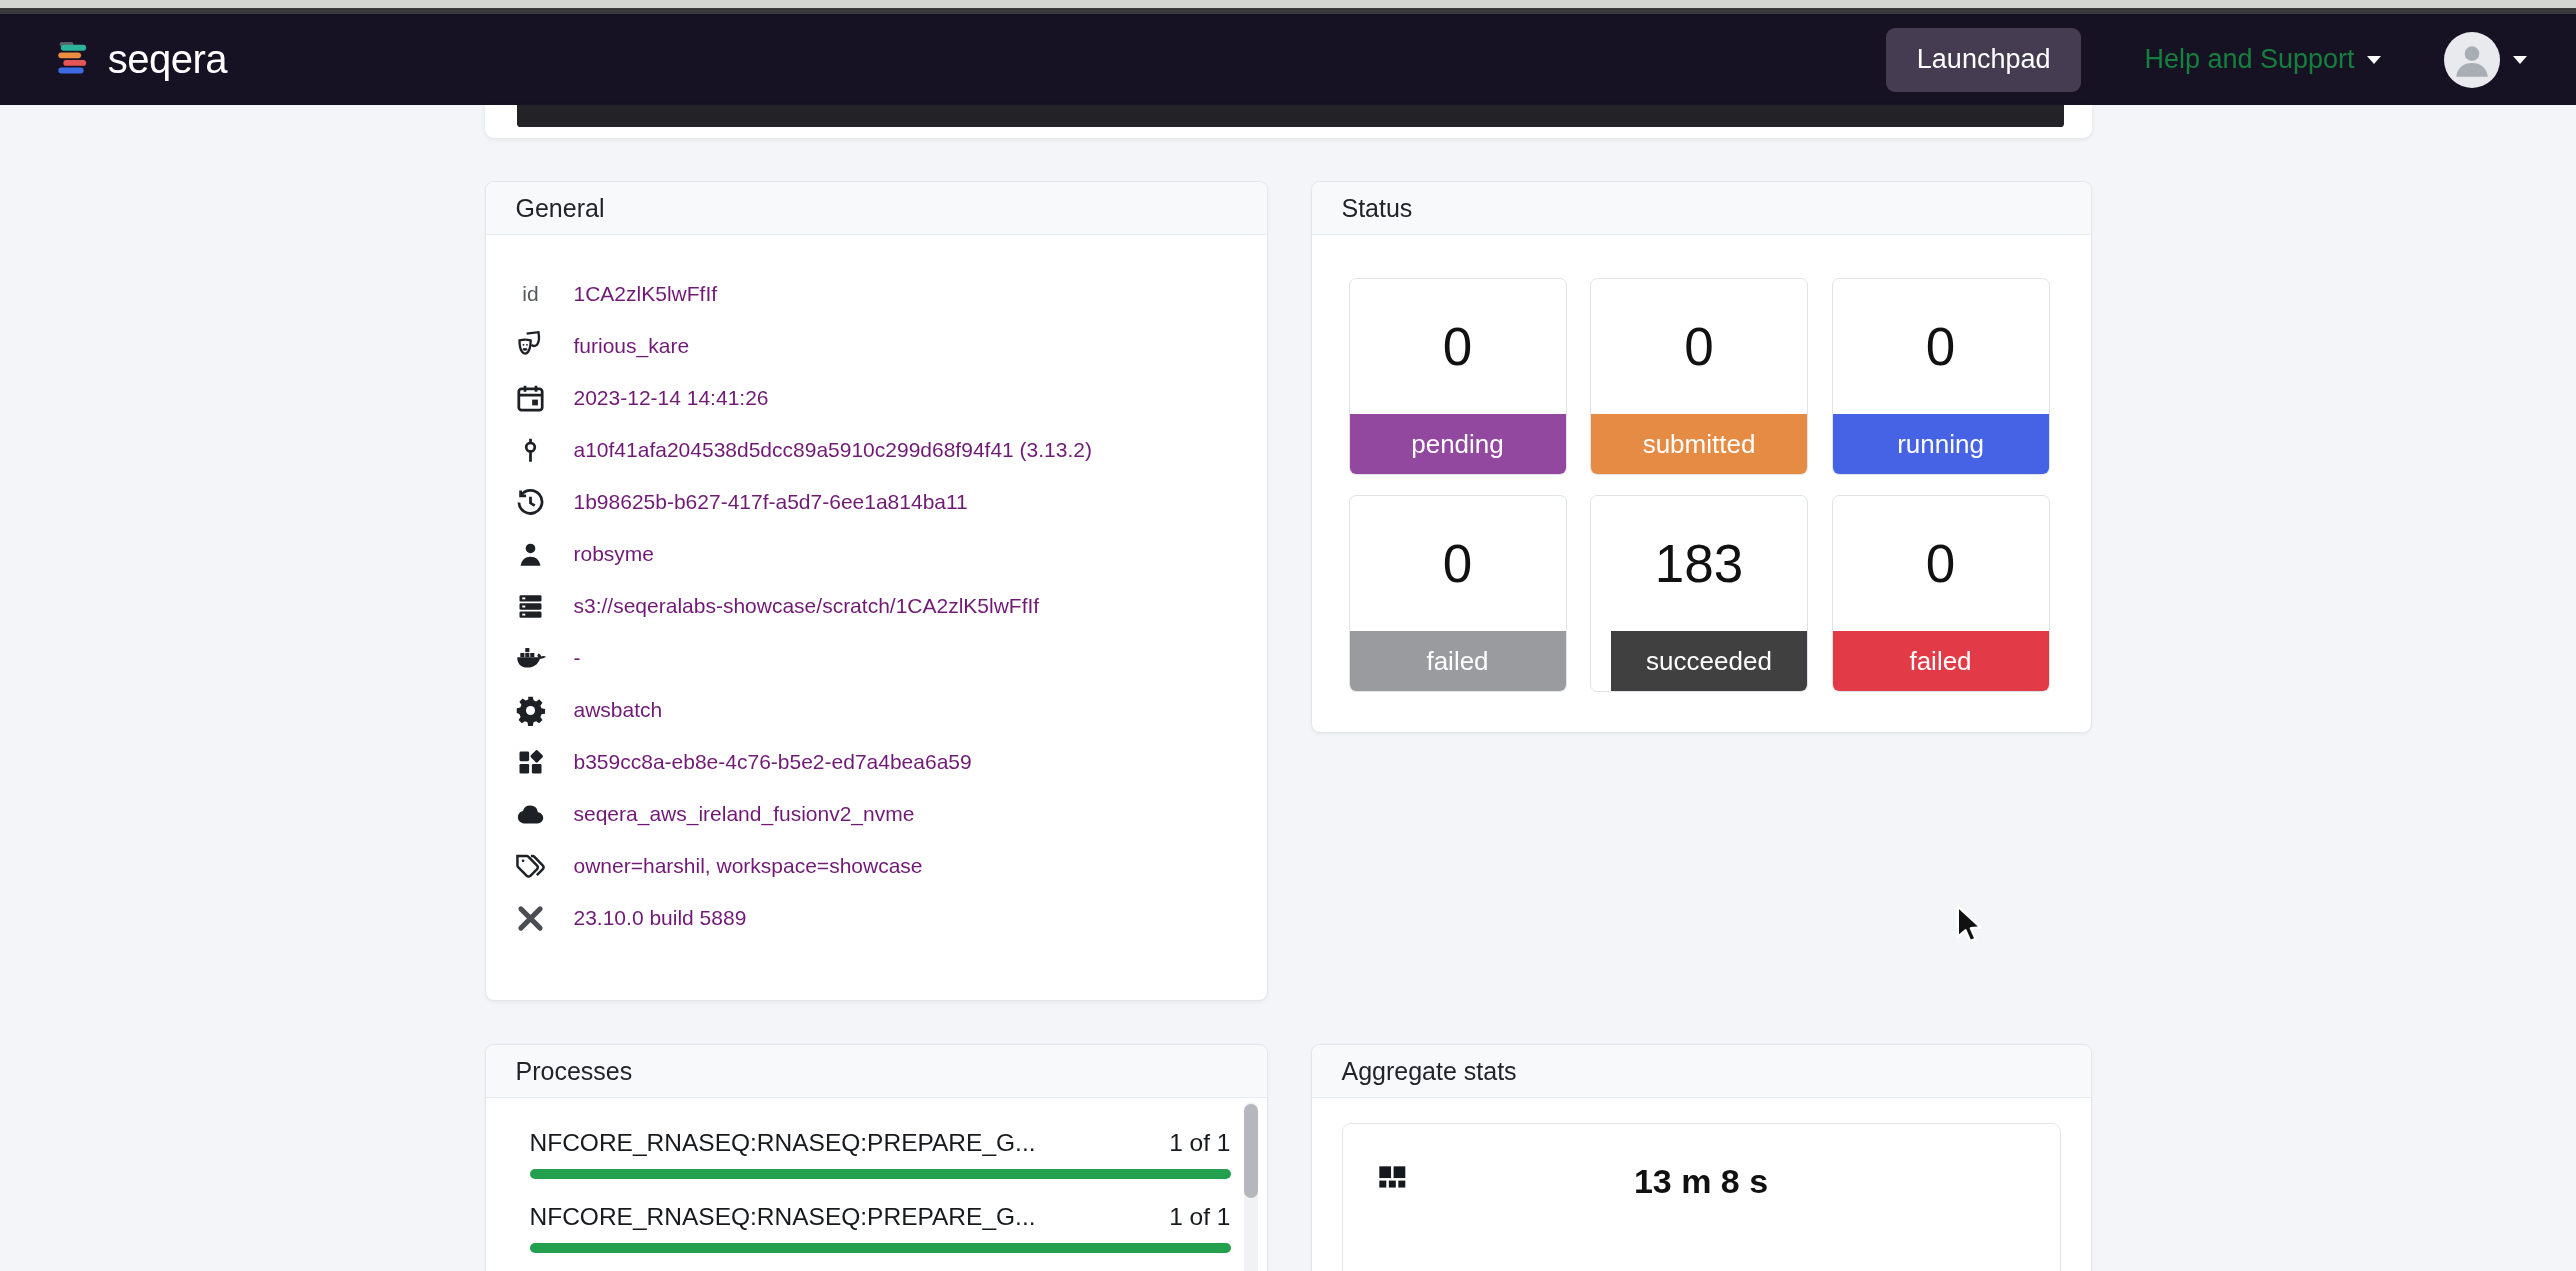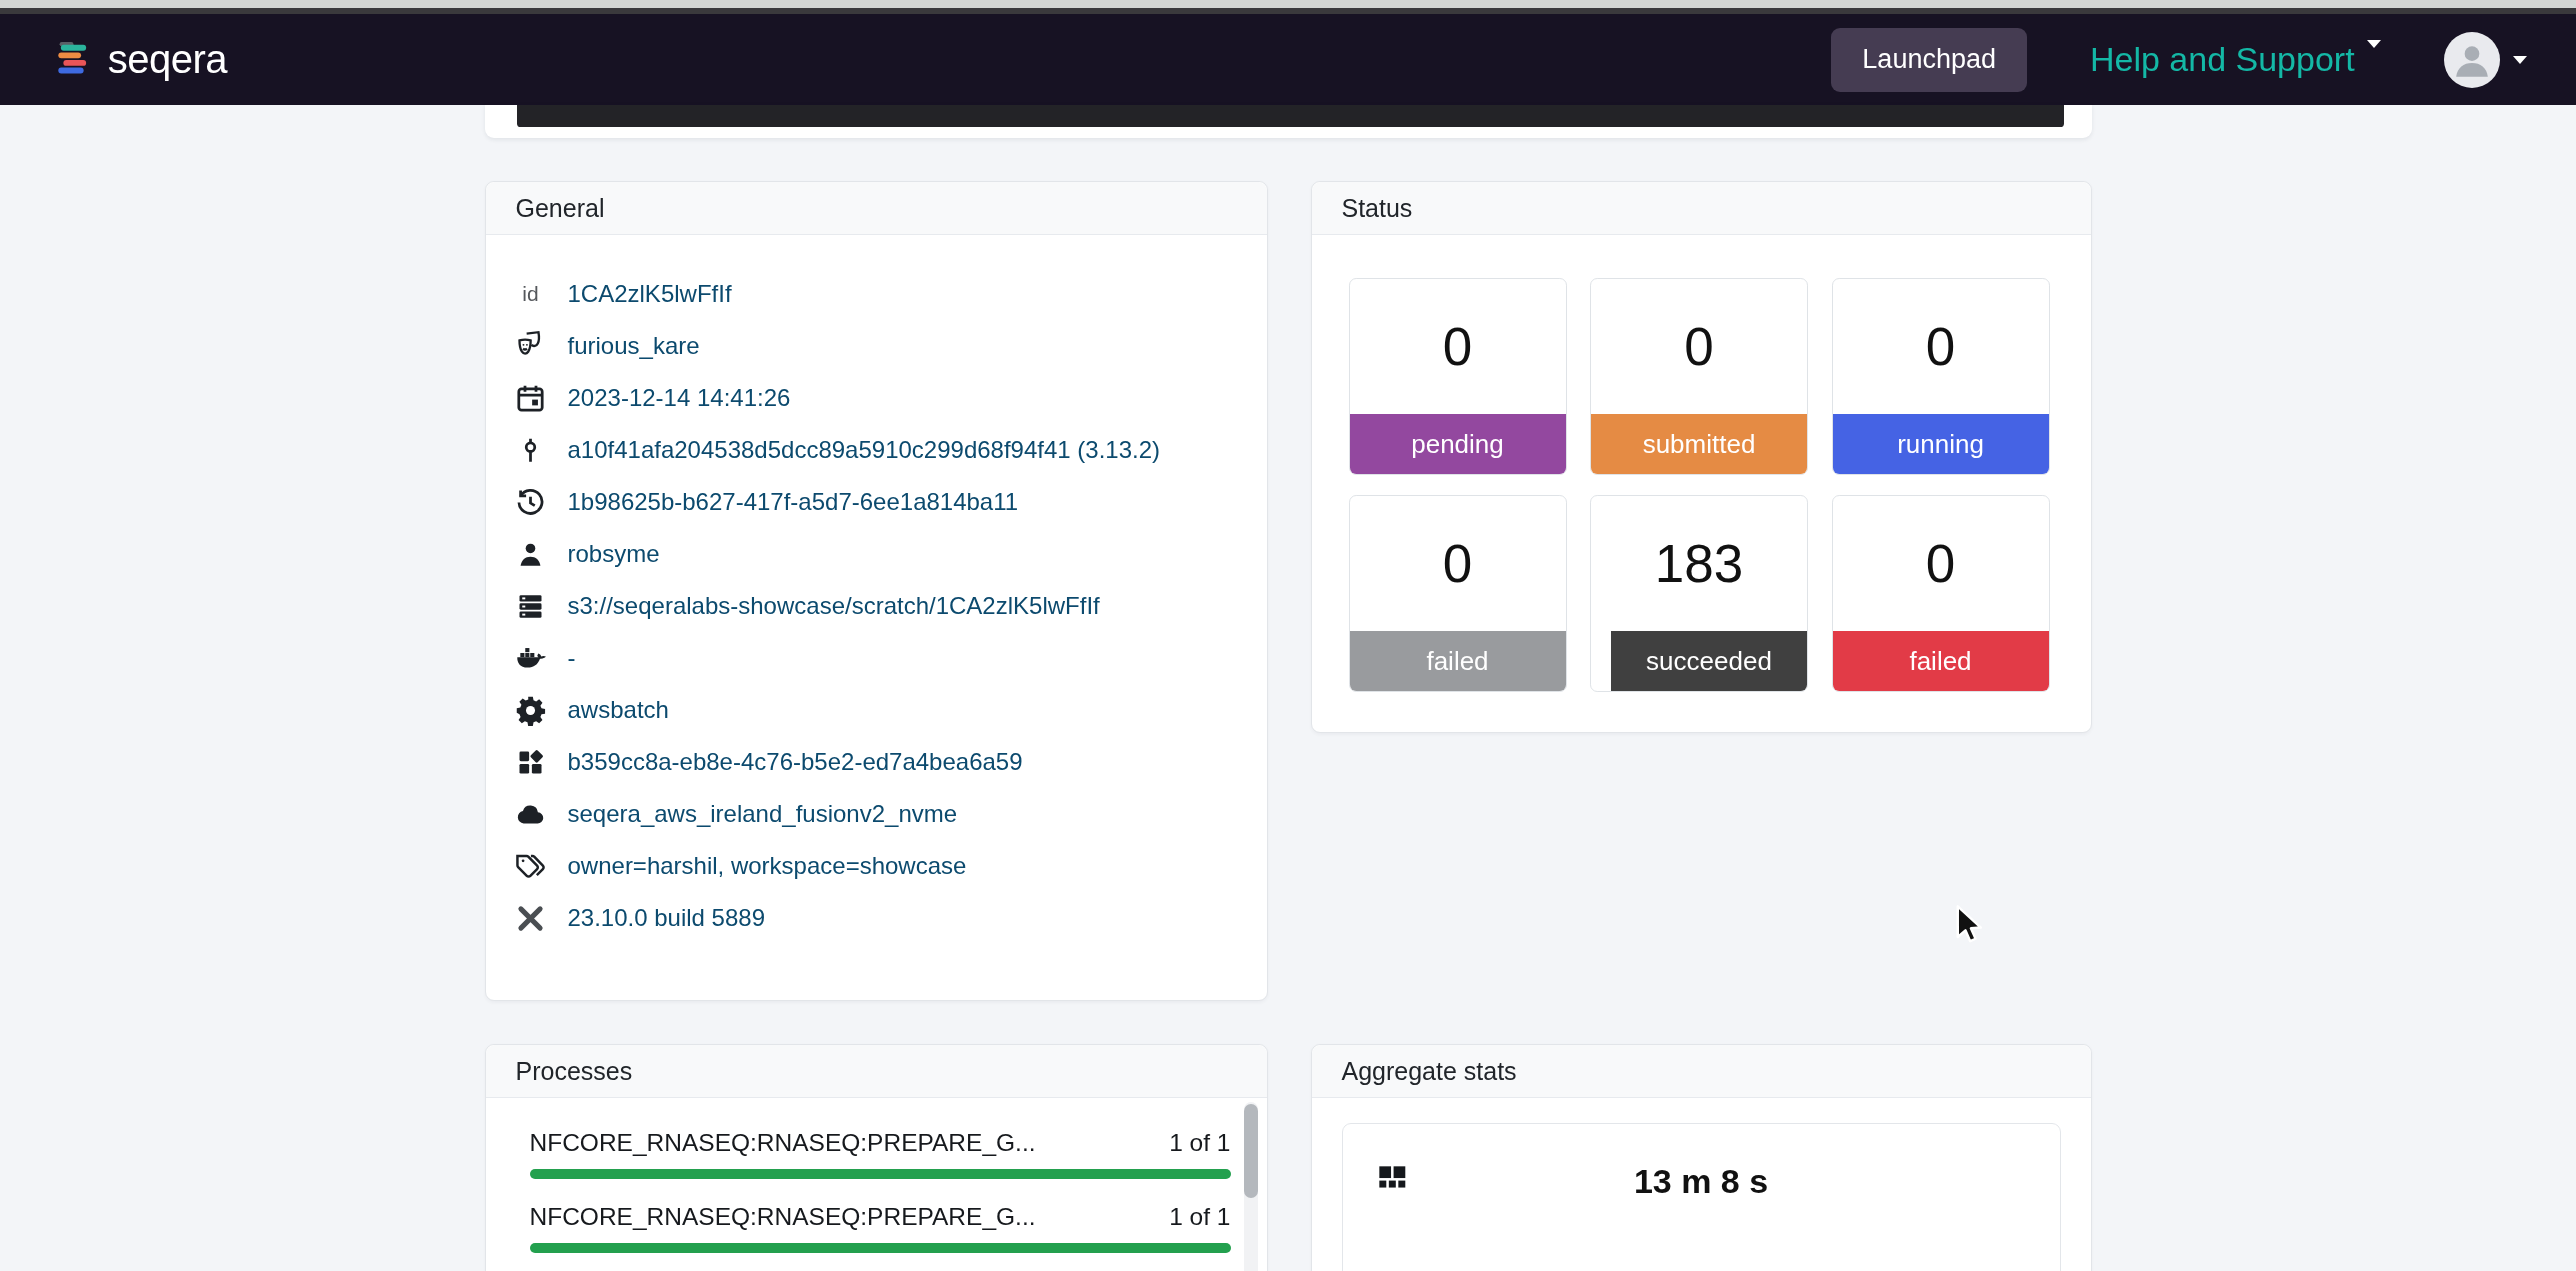--- a/index.html
+++ b/index.html
@@ -11,21 +11,21 @@
   .chrome-strip { height:8.2px; background:#d3d5d3; }
   .chrome-line  { height:6.3px; background:#3a393c; }
 
   
   .navbar { height:91px; background:#171223; display:flex; align-items:center; justify-content:space-between; padding:0 49px 0 52px; }
   .brand { display:flex; align-items:center; gap:12.7px; }
   .brand-logo { width:43px; height:43px; display:block; }
   .brand-name { color:#fff; font-size:40px; font-weight:500; letter-spacing:-0.5px; }
   .nav-right { display:flex; align-items:center; gap:63px; }
   .launchpad-btn { background:#453c52; color:#fff; border:none; border-radius:9px; font-size:27px; font-family:inherit; padding:16.3px 31px; cursor:pointer; }
-  .help-menu { display:flex; color:#14b8a6; font-size:34px; cursor:pointer; }
+  .help-menu { display:flex; align-items:center; color:#15803d; font-size:27px; cursor:pointer; }
   .caret { width:0; height:0; border-left:7.2px solid transparent; border-right:7.2px solid transparent; border-top:8.2px solid #fff; margin-left:12.7px; }
   .user-menu { display:flex; align-items:center; cursor:pointer; }
   .avatar { width:56px; height:56px; border-radius:50%; background:#e9eaee; display:flex; align-items:center; justify-content:center; overflow:hidden; }
   .avatar svg { width:40px; height:40px; }
 
   
   main { width:1607px; margin:0 auto; }
   .top-card { position:relative; height:33px; background:#fff; border-radius:0 0 9px 9px; box-shadow:0 1.8px 4.5px rgba(25,35,50,.08); }
   .terminal-box { position:absolute; left:32px; right:28px; top:0; height:22px; background:#232327; border-radius:0 0 3.6px 3.6px; }
 
@@ -37,21 +37,21 @@
   .card.left  { width:783px; }
   .card.right { width:781px; }
 
   
   #general-card { height:820px; }
   .general-body { padding:33px 30px 0 27px; }
   .g-row { display:flex; align-items:center; height:52px; }
   .g-slot { width:36px; display:flex; align-items:center; justify-content:center; flex:0 0 36px; }
   .g-slot svg { width:33px; height:33px; color:#1d2126; }
   .g-label { font-size:21px; color:#55585c; }
-  .g-value { font-size:24px; color:#0c4a6e; margin-left:19px; white-space:nowrap; }
+  .g-value { font-size:21px; color:#701a75; margin-left:25px; white-space:nowrap; }
 
   
   #status-card { height:552px; }
   .tiles { display:grid; grid-template-columns:repeat(3,218px); column-gap:23.5px; row-gap:20px; padding:43px 37px; }
   .tile { border:0.9px solid #dfe3e7; border-radius:7.2px; overflow:hidden; height:197px; display:flex; flex-direction:column; background:#fff; }
   .tile-count { flex:1; display:flex; align-items:center; justify-content:center; font-size:53px; font-weight:500; color:#111; }
   .tile-label { height:60px; display:flex; align-items:center; justify-content:center; color:#fff; font-size:26px; }
 
   
   #processes-card { height:380px; }

